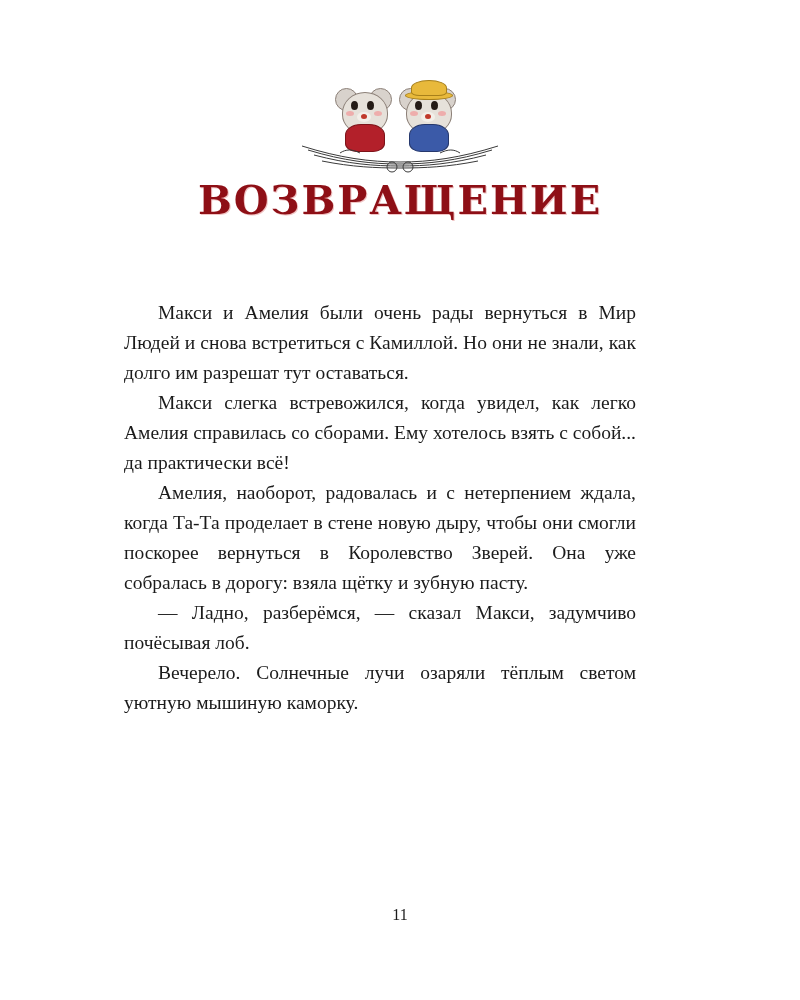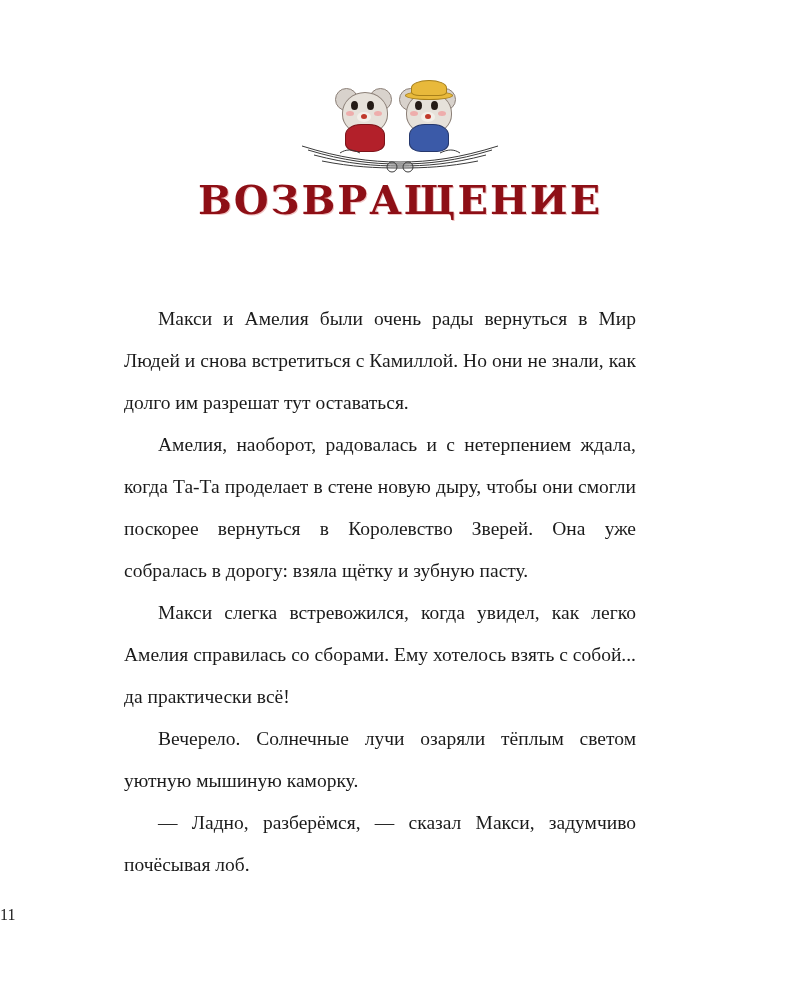--- a/index.html
+++ b/index.html
@@ -170,37 +170,37 @@
   .title-line-1 { font-size: 40px; }
   .title-line-2 { font-size: 40px; }
 
   
   .body-text {
     position: absolute;
     left: 124px;
     top: 298px;
     width: 512px;
     font-size: 19.5px;
-    line-height: 42px;
+    line-height: 30px;
     text-align: justify;
     text-justify: inter-word;
     color: #1b1b1b;
   }
   .body-text p {
     margin: 0;
     text-indent: 34px;
   }
 
   
   .folio {
     position: absolute;
     left: 0;
     top: 906px;
     width: 800px;
-    text-align: left;
+    text-align: center;
     font-size: 16px;
     color: #1b1b1b;
   }
 </style>
 </head>
 <body>
 
 <div class="page">
 
   <div class="illustration">
@@ -252,21 +252,21 @@
       </g>
     </svg>
   </div>
 
   <div class="title-block">
     <div class="title-line title-line-1">ВОЗВРАЩЕНИЕ</div>
   </div>
 
   <div class="body-text">
     <p>Макси и Амелия были очень рады вернуться в Мир Людей и снова встретиться с Камиллой. Но они не знали, как долго им разрешат тут оставаться.</p>
+    <p>Макси слегка встревожился, когда увидел, как легко Амелия справилась со сборами. Ему хотелось взять с собой... да практически всё!</p>
     <p>Амелия, наоборот, радовалась и с нетерпением ждала, когда Та-Та проделает в стене новую дыру, чтобы они смогли поскорее вернуться в Королевство Зверей. Она уже собралась в дорогу: взяла щётку и зубную пасту.</p>
-    <p>Макси слегка встревожился, когда увидел, как легко Амелия справилась со сборами. Ему хотелось взять с собой... да практически всё!</p>
+    <p>— Ладно, разберёмся, — сказал Макси, задумчиво почёсывая лоб.</p>
     <p>Вечерело. Солнечные лучи озаряли тёплым светом уютную мышиную каморку.</p>
-    <p>— Ладно, разберёмся, — сказал Макси, задумчиво почёсывая лоб.</p>
   </div>
 
   <div class="folio">11</div>
 
 </div>
 
 </body></html>

